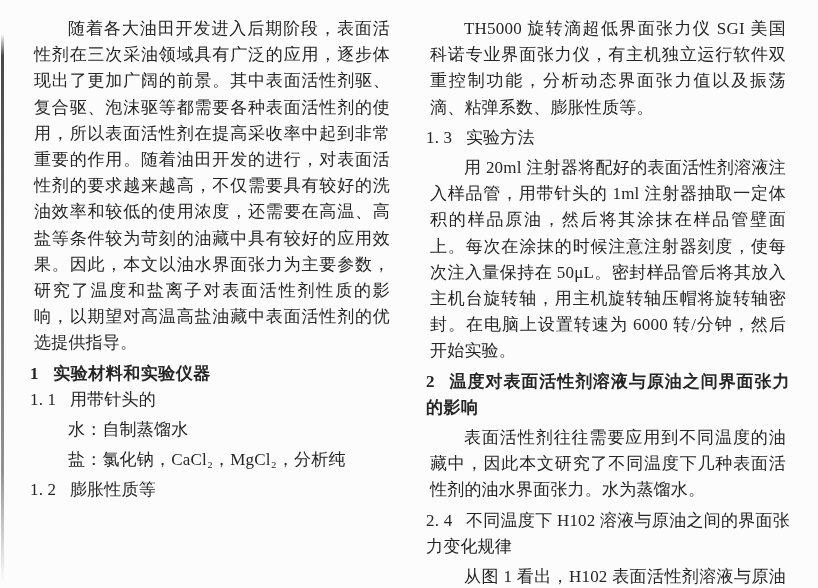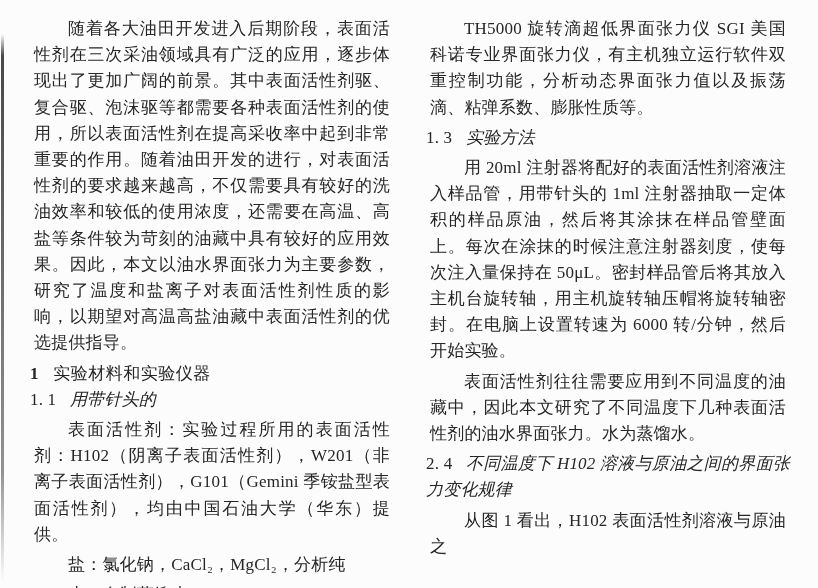--- a/index.html
+++ b/index.html
@@ -47,65 +47,67 @@
     font-weight: bold;
     text-align: justify;
   }
   .h1 .num {
     font-family: "Liberation Serif", "DejaVu Serif", serif;
     margin-right: 0.85em;
     font-weight: bold;
   }
   .h1 .ttl {
     font-family: "Liberation Sans", "DejaVu Sans", sans-serif;
-    font-weight: normal;
+    font-weight: bold;
     letter-spacing: 0.5px;
   }
   .h2 { margin: 0; text-align: justify; }
   .h2 .num { margin-right: 0.8em; }
-  .h2 .ttl { font-style: italic; }
+  .h2 .ttl { }
 </style>
 </head>
 <body>
 
 <div class="page">
   <div class="scan-edge"></div>
 
   <div class="columns">
 
     <div class="col">
       <p>随着各大油田开发进入后期阶段，表面活性剂在三次采油领域具有广泛的应用，逐步体现出了更加广阔的前景。其中表面活性剂驱、复合驱、泡沫驱等都需要各种表面活性剂的使用，所以表面活性剂在提高采收率中起到非常重要的作用。随着油田开发的进行，对表面活性剂的要求越来越高，不仅需要具有较好的洗油效率和较低的使用浓度，还需要在高温、高盐等条件较为苛刻的油藏中具有较好的应用效果。因此，本文以油水界面张力为主要参数，研究了温度和盐离子对表面活性剂性质的影响，以期望对高温高盐油藏中表面活性剂的优选提供指导。</p>
 
       <div class="h1">
         <span class="num">1</span><span class="ttl">实验材料和实验仪器</span>
       </div>
 
       <div class="h2">
         <span class="num">1. 1</span><span class="ttl">用带针头的</span>
       </div>
 
-      <p>表面活性剂：实验过程所用的表面活性剂：H102（阴离子表面活性剂），W201（非离子表面活性剂），G101（Gemini 季铵盐型表面活性剂），均由中国石油大学（华东）提供。</p>
+      <p>水：自制蒸馏水</p>
       <p>盐：氯化钠，CaCl₂，MgCl₂，分析纯</p>
-      <p>水：自制蒸馏水</p>
 
       <div class="h2">
         <span class="num">1. 2</span><span class="ttl">膨胀性质等</span>
       </div>
 
     </div>
 
     <div class="col">
       <p>TH5000 旋转滴超低界面张力仪 SGI 美国科诺专业界面张力仪，有主机独立运行软件双重控制功能，分析动态界面张力值以及振荡滴、粘弹系数、膨胀性质等。</p>
 
       <div class="h2">
         <span class="num">1. 3</span><span class="ttl">实验方法</span>
       </div>
 
       <p>用 20ml 注射器将配好的表面活性剂溶液注入样品管，用带针头的 1ml 注射器抽取一定体积的样品原油，然后将其涂抹在样品管壁面上。每次在涂抹的时候注意注射器刻度，使每次注入量保持在 50μL。密封样品管后将其放入主机台旋转轴，用主机旋转轴压帽将旋转轴密封。在电脑上设置转速为 6000 转/分钟，然后开始实验。</p>
 
+      <div class="h1">
+        <span class="num">2</span><span class="ttl">温度对表面活性剂溶液与原油之间界面张力的影响</span>
+      </div>
 
       <p>表面活性剂往往需要应用到不同温度的油藏中，因此本文研究了不同温度下几种表面活性剂的油水界面张力。水为蒸馏水。</p>
 
       <div class="h2">
         <span class="num">2. 4</span><span class="ttl">不同温度下 H102 溶液与原油之间的界面张力变化规律</span>
       </div>
 
       <p>从图 1 看出，H102 表面活性剂溶液与原油之</p>
     </div>
 

